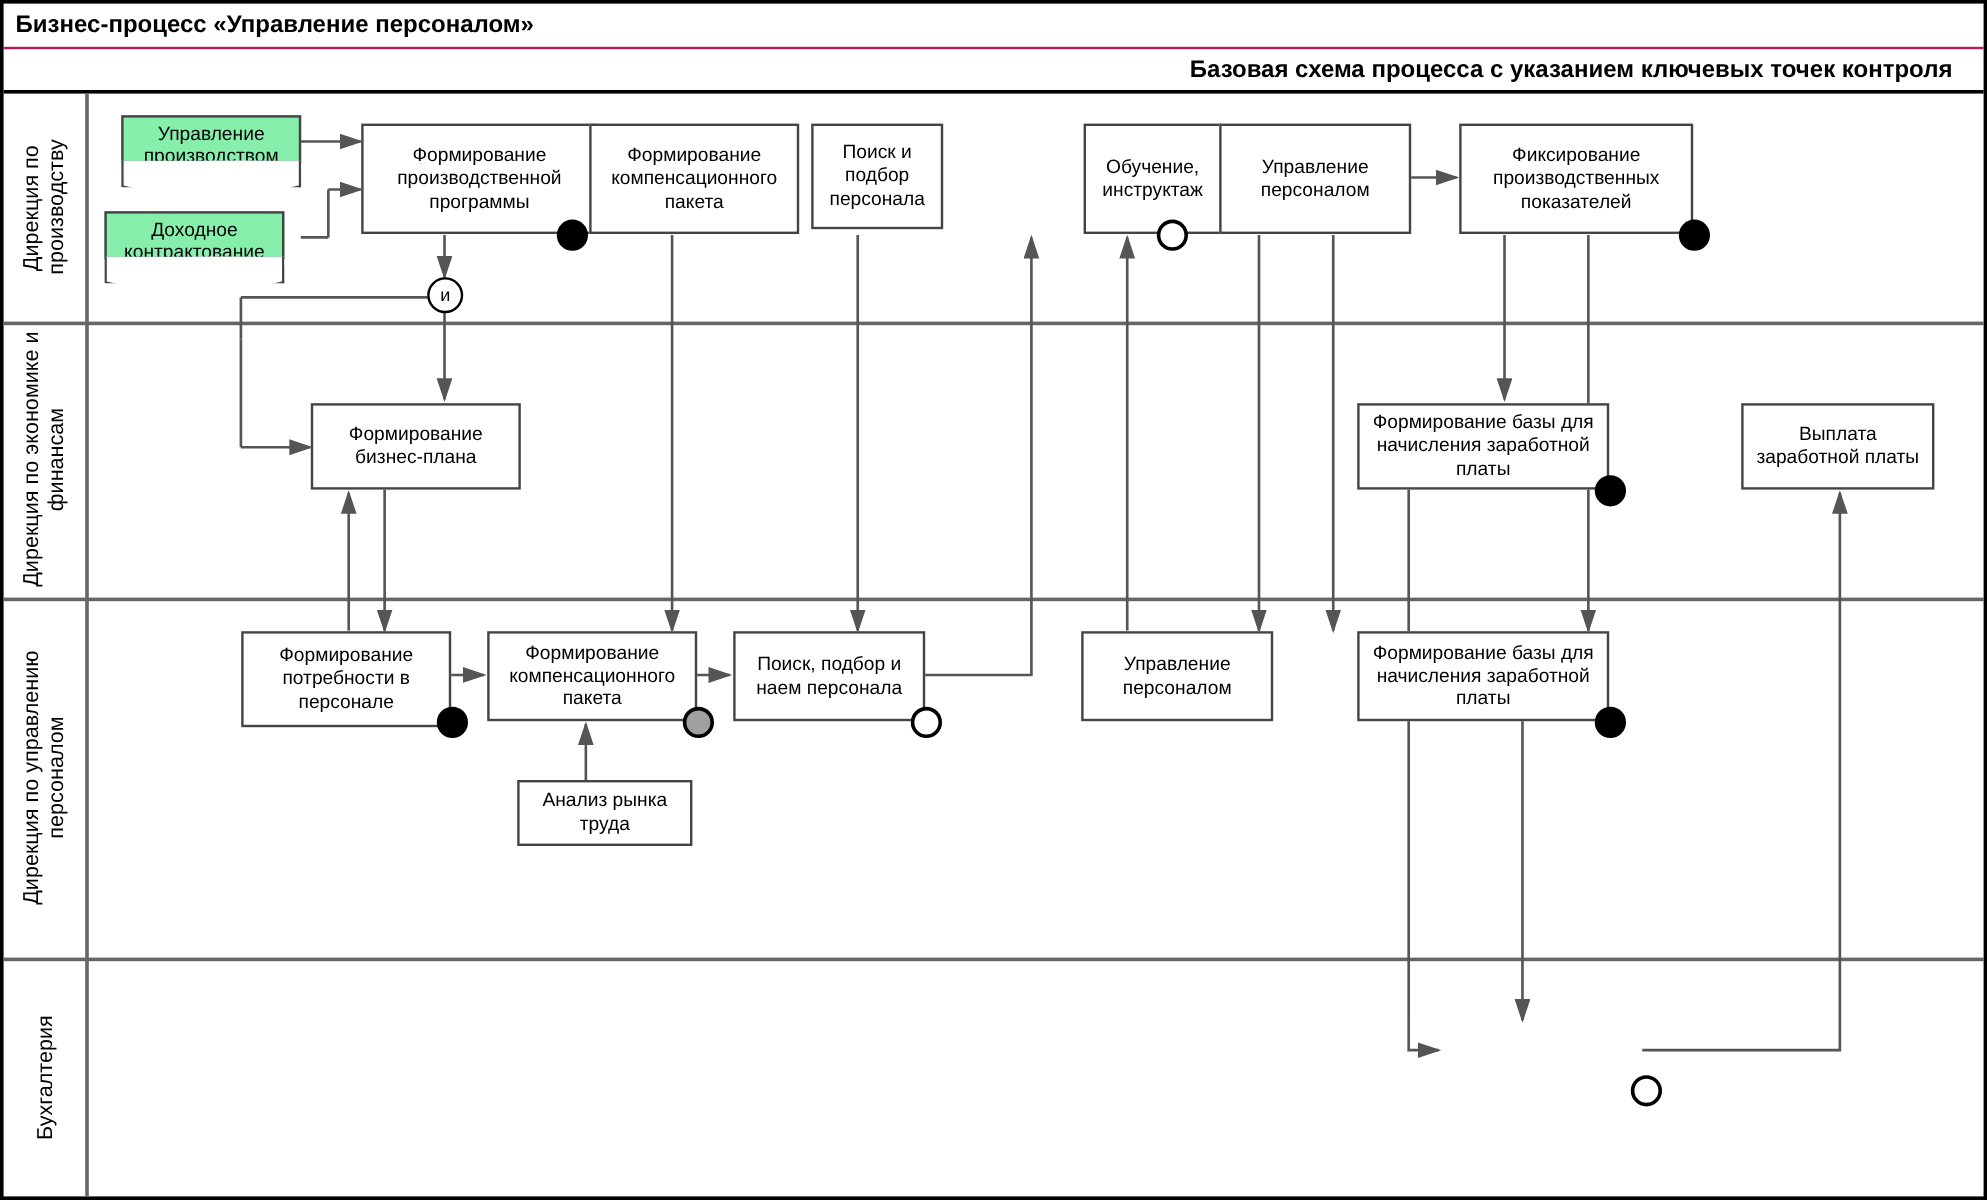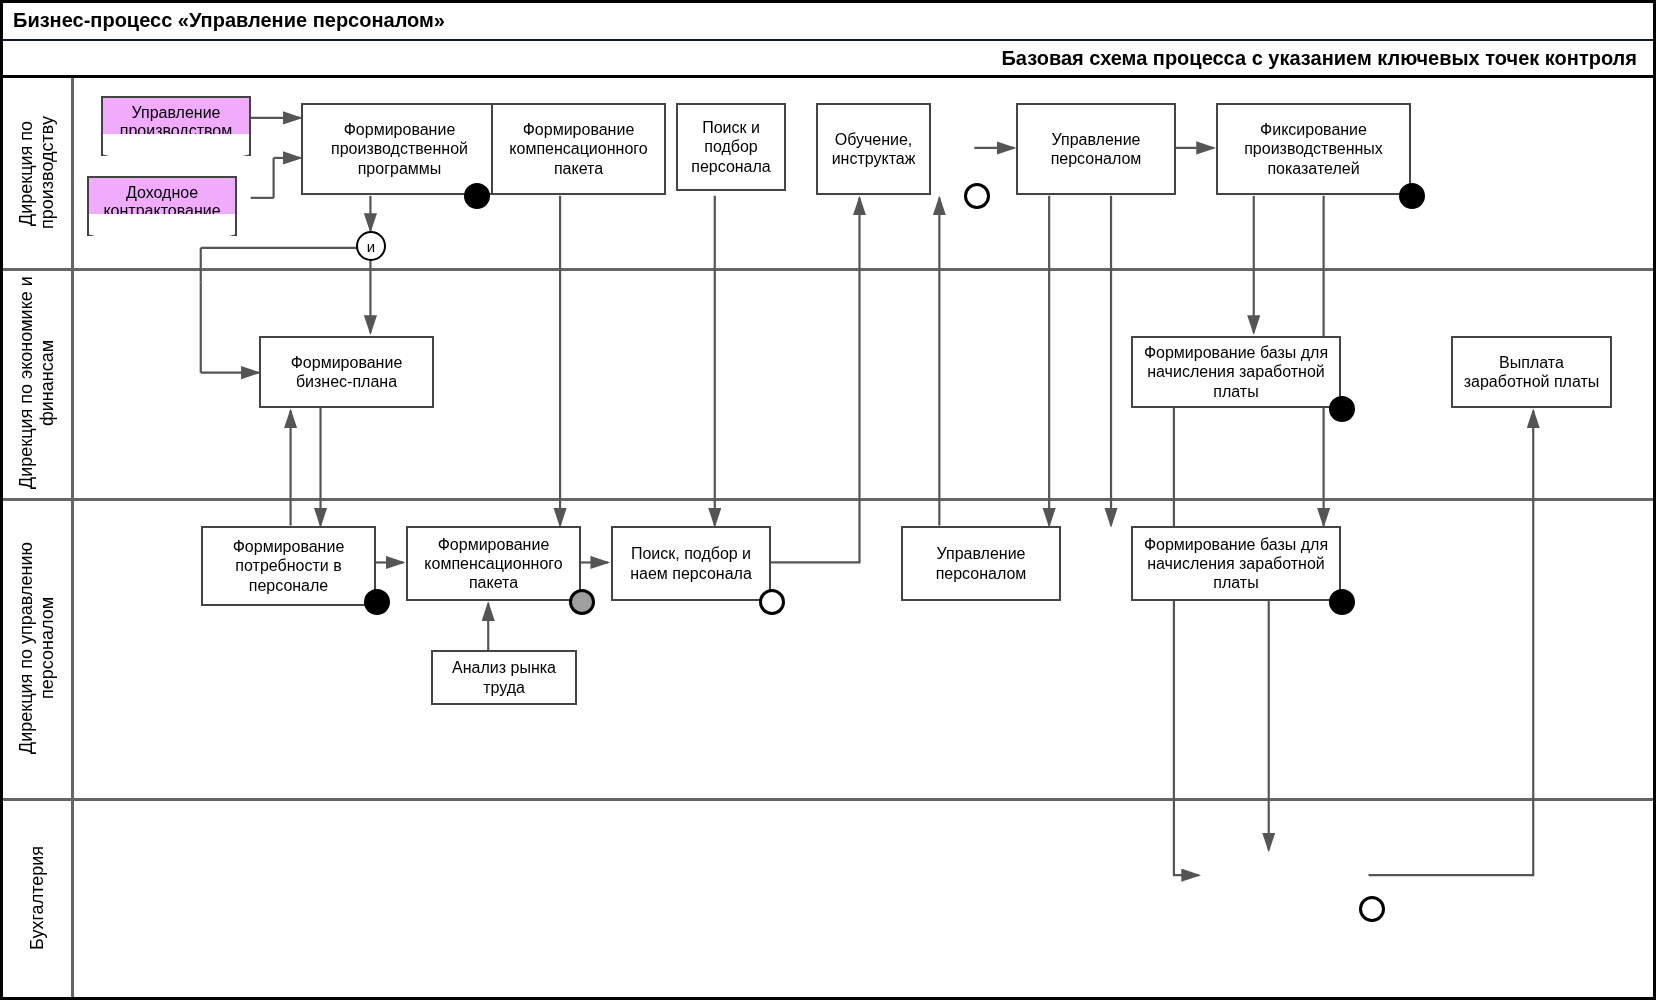--- a/index.html
+++ b/index.html
@@ -1,29 +1,29 @@
 <!DOCTYPE html>
 <html><head>
 <meta charset="utf-8">
 <style>
   html,body{margin:0;padding:0;background:#fff;font-family:Arial,Helvetica,sans-serif}
   .frame{width:1656px;height:1000px;position:relative;box-sizing:border-box;border:3px solid #000}
-  .header{height:36px;border-bottom:2px solid #0f172a;display:flex;align-items:flex-start}
+  .header{height:36px;border-bottom:2px solid #be185d;display:flex;align-items:center}
   .title{font-weight:bold;font-size:20px;padding:6px 10px;flex:0 0 43%}
   .swatches{flex:1;display:flex}
   .sw{flex:1}
-  .subhead{height:34px;border-bottom:3px solid #000;display:flex;align-items:center;justify-content:flex-end;padding-right:16px;font-weight:bold;font-size:20px}
+  .subhead{height:34px;border-bottom:3px solid #000;display:flex;align-items:center;justify-content:flex-end;padding-right:26px;font-weight:bold;font-size:20px}
   .grid{position:absolute;top:75px;left:0;right:0;bottom:0}
   .lanecol{position:absolute;top:0;left:0;width:68px;bottom:0;border-right:3px solid #666}
   .lane{position:absolute;left:0;right:0;display:flex;align-items:center;justify-content:center}
   .lane span{writing-mode:vertical-rl;transform:rotate(180deg);font-size:18px;text-align:center;line-height:1.15}
   .hline{position:absolute;left:0;right:0;height:0;border-top:3px solid #666}
   .stage{position:absolute;left:68px;right:0;top:0;bottom:0}
   .box{position:absolute;border:2px solid #444;background:#fff;font-size:16px;text-align:center;display:flex;align-items:center;justify-content:center;padding:4px;box-sizing:border-box;line-height:1.2}
-  .off{position:absolute;background:#f0abfc;border:2px solid #444;font-size:16px;text-align:center;box-sizing:border-box}
+  .off{position:absolute;background:#86efac;border:2px solid #444;font-size:16px;text-align:center;box-sizing:border-box}
   .off .in{position:absolute;inset:0;display:flex;align-items:flex-start;justify-content:center;padding-top:6px}
   .chev{position:absolute;left:-2px;right:-2px;height:22px;bottom:-22px;overflow:hidden}
   .chev::before{content:"";position:absolute;left:0;top:-30px;width:100%;height:52px;background:#fff;border:2px solid #444;box-sizing:border-box;transform:skewY(14deg);transform-origin:left}
   .chev::after{content:"";position:absolute;right:0;top:-30px;width:50.5%;height:52px;background:#fff;border:2px solid #444;border-left:none;box-sizing:border-box;transform:skewY(-14deg);transform-origin:right}
   .dot{position:absolute;width:26px;height:26px;border-radius:50%;border:3px solid #000;box-sizing:border-box}
   .dB{background:#000}.dW{background:#fff}.dG{background:#9f9f9f}
   .gate{position:absolute;width:30px;height:30px;border:2.5px solid #000;border-radius:50%;background:#fff;display:flex;align-items:center;justify-content:center;font-size:15px;box-sizing:border-box}
   svg.arrows{position:absolute;inset:0;width:100%;height:100%;pointer-events:none}
   svg.arrows line,svg.arrows polyline{stroke:#555;stroke-width:2.2;fill:none}
 </style>
@@ -155,21 +155,21 @@
       <div class="box" style="left:420px;top:25px;width:175px;height:92px">
           <span>Формирование
 компенсационного
 пакета</span>
         </div>
       <div class="box" style="left:605px;top:25px;width:110px;height:88px">
           <span>Поиск
 и подбор
 персонала</span>
         </div>
-      <div class="box" style="left:745px;top:25px;width:115px;height:92px">
+      <div class="box" style="left:832px;top:25px;width:115px;height:92px">
           <span>Обучение,
 инструктаж</span>
         </div>
       <div class="box" style="left:945px;top:25px;width:160px;height:92px">
           <span>Управление
 персоналом</span>
         </div>
       <div class="box" style="left:1145px;top:25px;width:195px;height:92px">
           <span>Фиксирование
 производственных

